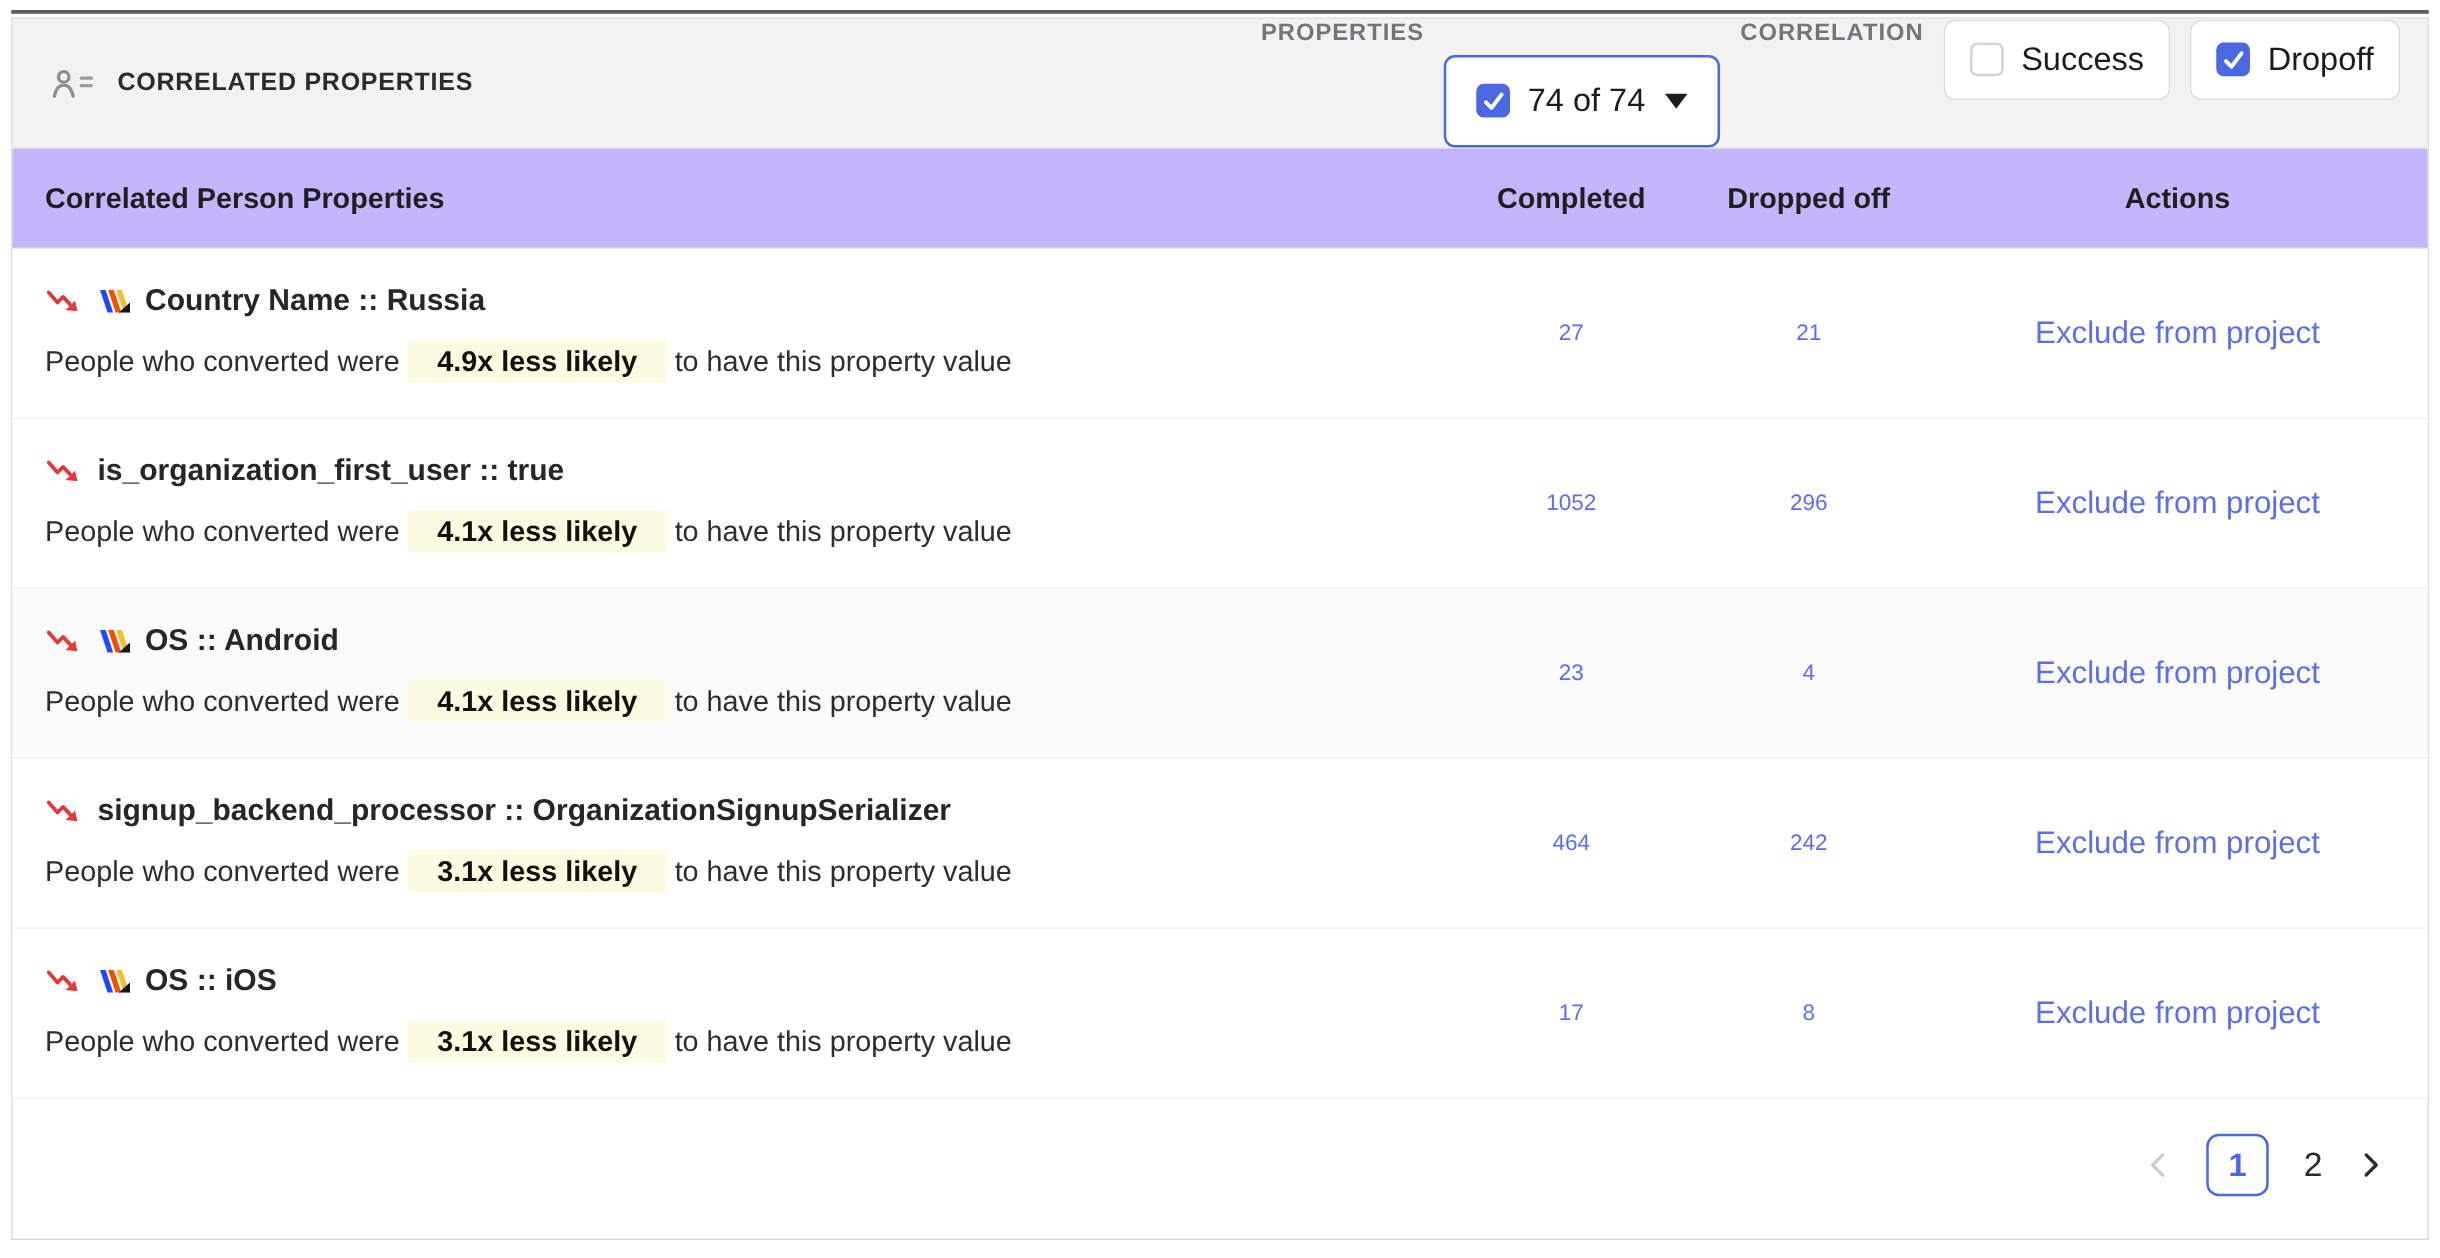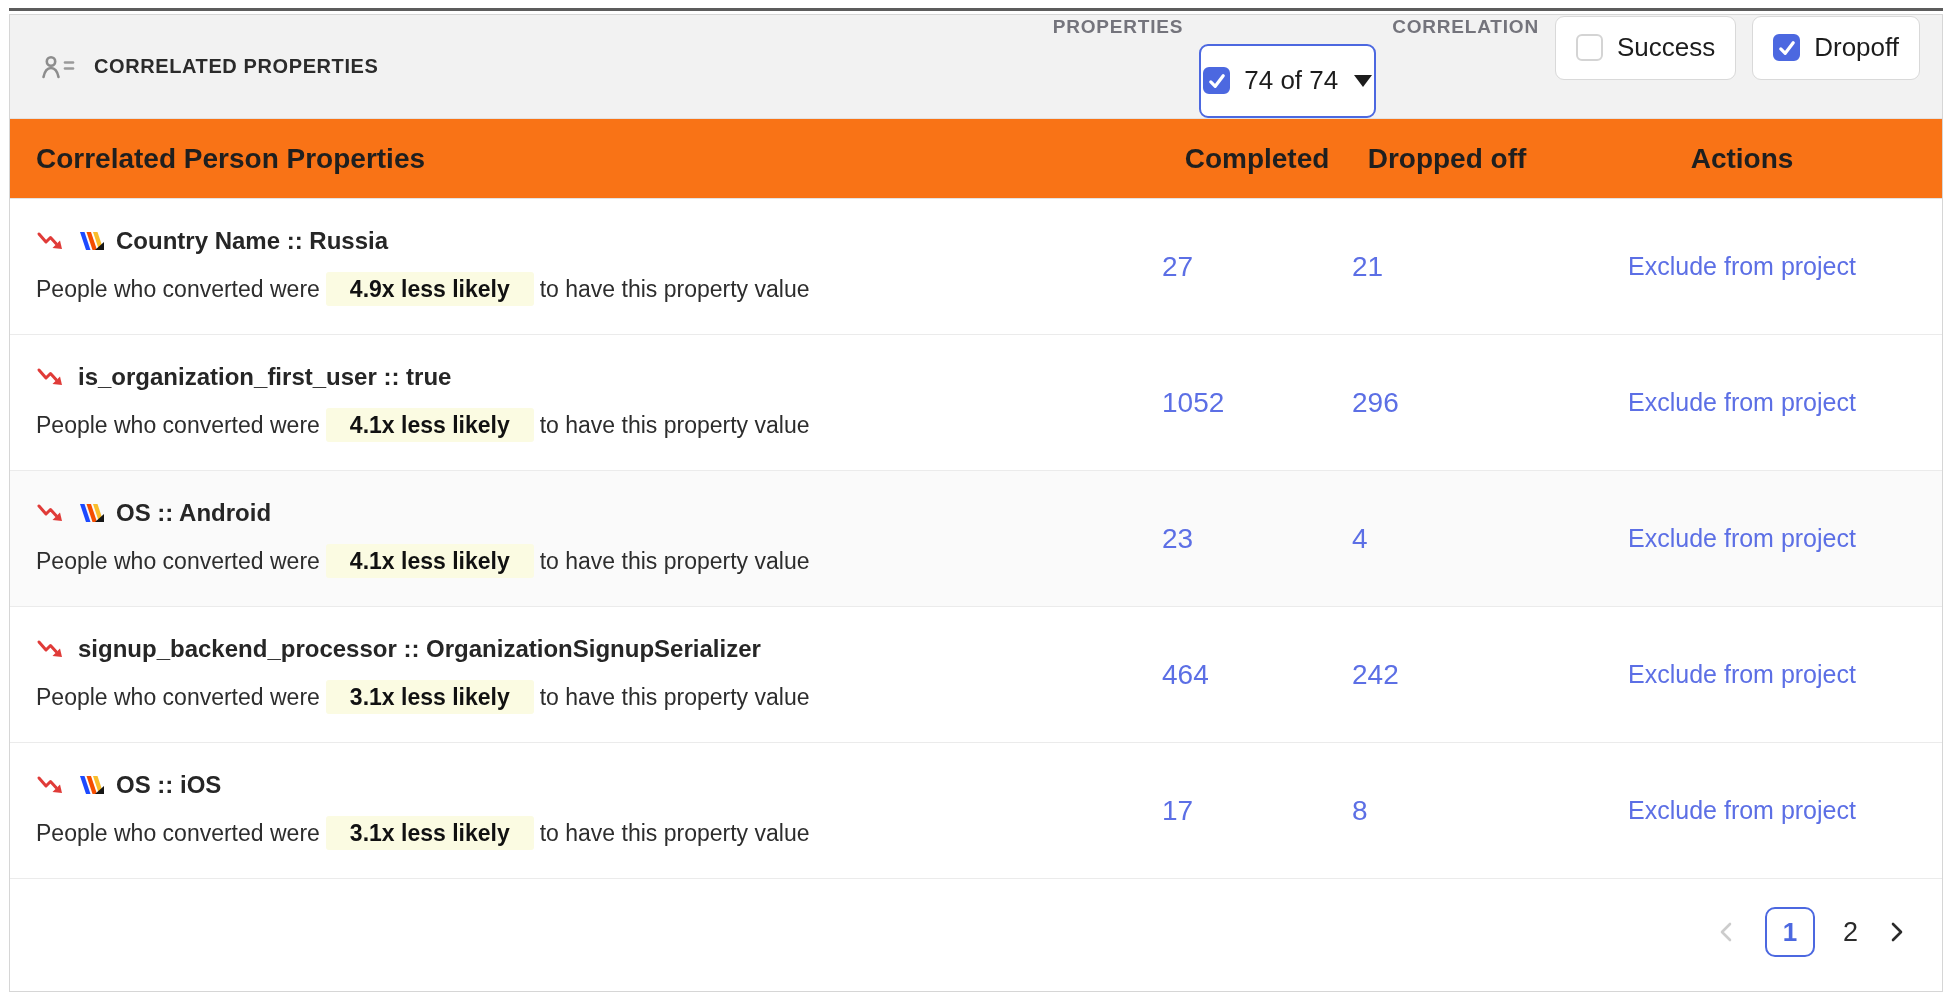--- a/index.html
+++ b/index.html
@@ -21,51 +21,51 @@
   }
   .toolbar-right { margin-left:auto; display:flex; align-items:flex-start; gap:16px; }
   .mini-label {
     font-size:19px; font-weight:bold; color:#74747c; letter-spacing:.8px;
   }
   .pill-btn {
     display:flex; align-items:center; gap:14px; background:#fff;
     border:1px solid #d9d9d9; border-radius:9px; padding:0 20px; height:64px;
     font-size:26px; color:#1c1c1c; cursor:pointer;
   }
-  .pill-btn.selector { border:2px solid var(--accent); height:74px; padding:0 2px;margin-top:28px; }
+  .pill-btn.selector { border:2px solid var(--accent); height:74px; padding:0 24px;margin-top:28px; }
   .checkbox {
     width:27px; height:27px; border-radius:6px; background:#fff;
     border:2px solid #d4d4d4; display:flex; align-items:center; justify-content:center;
     flex:0 0 auto;
   }
   .checkbox.checked { background:var(--accent); border-color:var(--accent); }
   .caret-down {
     width:0; height:0; border-left:9px solid transparent; border-right:9px solid transparent;
     border-top:12px solid #1c1c1c; margin-left:2px;
   }
 
   
   .grid { display:grid; grid-template-columns:1fr 190px 190px 400px; align-items:center; }
   .thead {
-    background:#f97316; border-bottom:1px solid #e3e3e3; height:80px;
-    font-size:28px; font-weight:bold; color:#1f1f1f;
+    background:#c4b5fd; border-bottom:1px solid #e3e3e3; height:80px;
+    font-size:23px; font-weight:bold; color:#1f1f1f;
   }
   .thead .c-prop { padding-left:26px; }
   .c-center { text-align:center; }
 
   .row { border-bottom:1px solid #ebebeb; background:#fff; }
   .row.row-alt { background:#fafafa; }
   .cell-prop { padding:28px 20px 28px 26px; }
   .prop-title { display:flex; align-items:center; gap:11px; font-size:24px; font-weight:bold; color:#262626; }
   .prop-desc { margin-top:17px; font-size:23px; color:#2d2d2d; line-height:34px; }
   .hl {
     background:var(--hl); font-weight:bold; color:#111;
     padding:4px 24px; border-radius:3px; margin:0 6px;
   }
-  .num { font-size:28px; color:var(--link); cursor:pointer; }
+  .num { font-size:18px; color:var(--link); text-align:center; cursor:pointer; }
   .action-link { font-size:25px; color:var(--link); text-align:center; cursor:pointer; text-decoration:none; display:block; }
 
   
   .footer { display:flex; justify-content:flex-end; align-items:center; gap:28px; padding:28px 34px 34px; }
   .page-num { font-size:27px; color:#2b2b2b; cursor:pointer; }
   .page-box {
     width:50px; height:50px; border:2px solid var(--accent); border-radius:10px;
     display:flex; align-items:center; justify-content:center;
     color:var(--accent); font-weight:bold; font-size:26px; cursor:pointer;
   }

